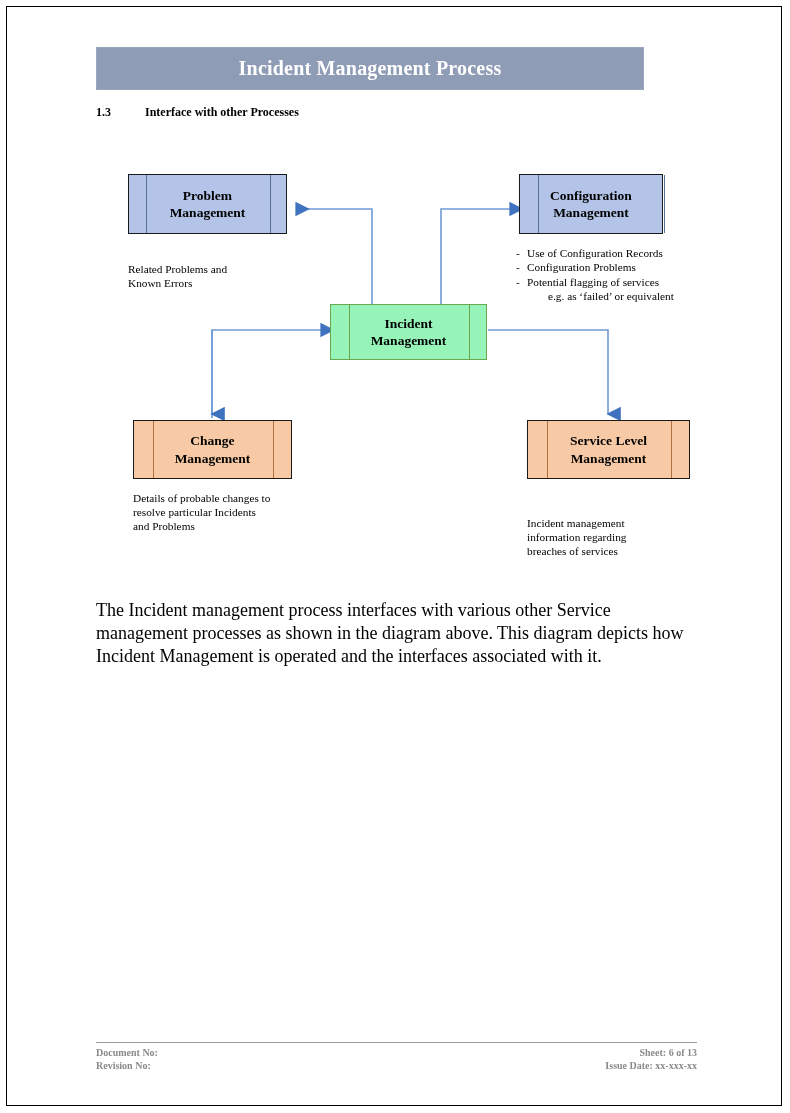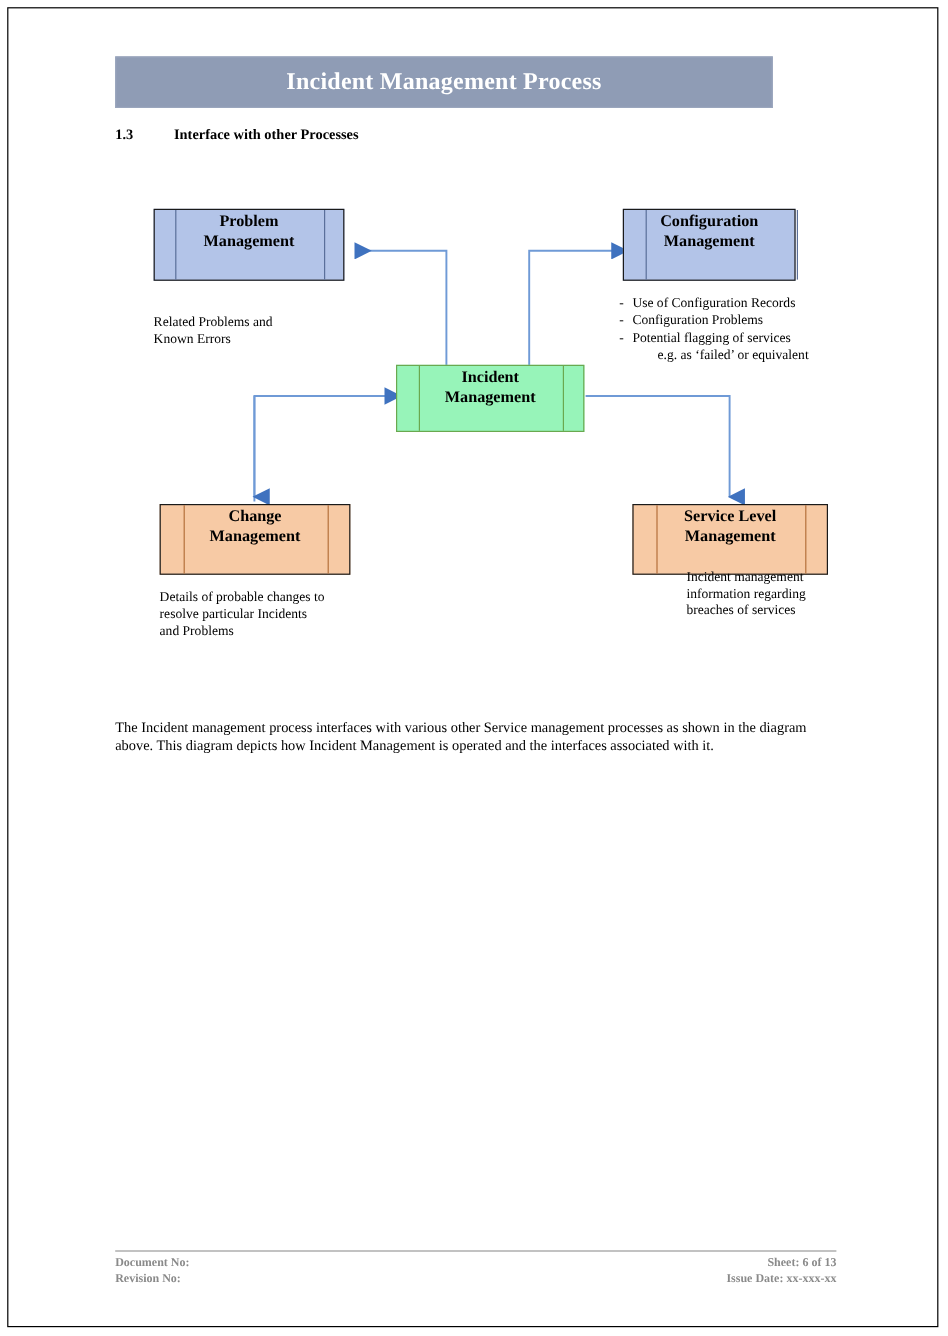--- a/index.html
+++ b/index.html
@@ -86,20 +86,21 @@
     pointer-events: none;
   }
   #diagram svg { display: block; }
 
   
   .proc-box {
     position: absolute;
     box-sizing: border-box;
     border: 1px solid #000000;
     display: flex;
+    align-items: center;
     justify-content: center;
   }
   .proc-box .label {
     text-align: center;
     font-size: 13.5px;
     font-weight: bold;
     line-height: 1.27;
     color: #000000;
     font-family: "Liberation Serif", serif;
     position: relative;
@@ -157,21 +158,21 @@
   .note-list .sub {
     padding-left: 32px;
   }
 
   
   #body-paragraph {
     position: absolute;
     left: 96px;
     top: 599px;
     width: 604px;
-    font-size: 12px;
+    font-size: 18px;
     line-height: 1.27;
     color: #000000;
     text-align: left;
   }
 
   
   #footer-rule {
     position: absolute;
     left: 96px;
     top: 1042px;
@@ -307,21 +308,21 @@
       <span class="bullet">-</span>
       <span>Potential flagging of services</span>
     </div>
     <div class="sub">e.g. as ‘failed’ or equivalent</div>
   </div>
 
   <div class="note" style="left:133px; top:491px; width:215px;">Details of probable changes to
 resolve particular Incidents
 and Problems</div>
 
-  <div class="note" style="left:527px; top:474px; width:200px;margin-left:45px;">Incident management
+  <div class="note" style="left:527px; top:516px; width:200px;">Incident management
 information regarding
 breaches of services</div>
 
   <div id="body-paragraph">The Incident management process interfaces with various other Service management processes as shown in the diagram above. This diagram depicts how Incident Management is operated and the interfaces associated with it.</div>
 
   <div id="footer-rule"></div>
   <div id="footer">
     <div class="left">
       <div class="row">Document No:</div>
       <div class="row">Revision No:</div>

